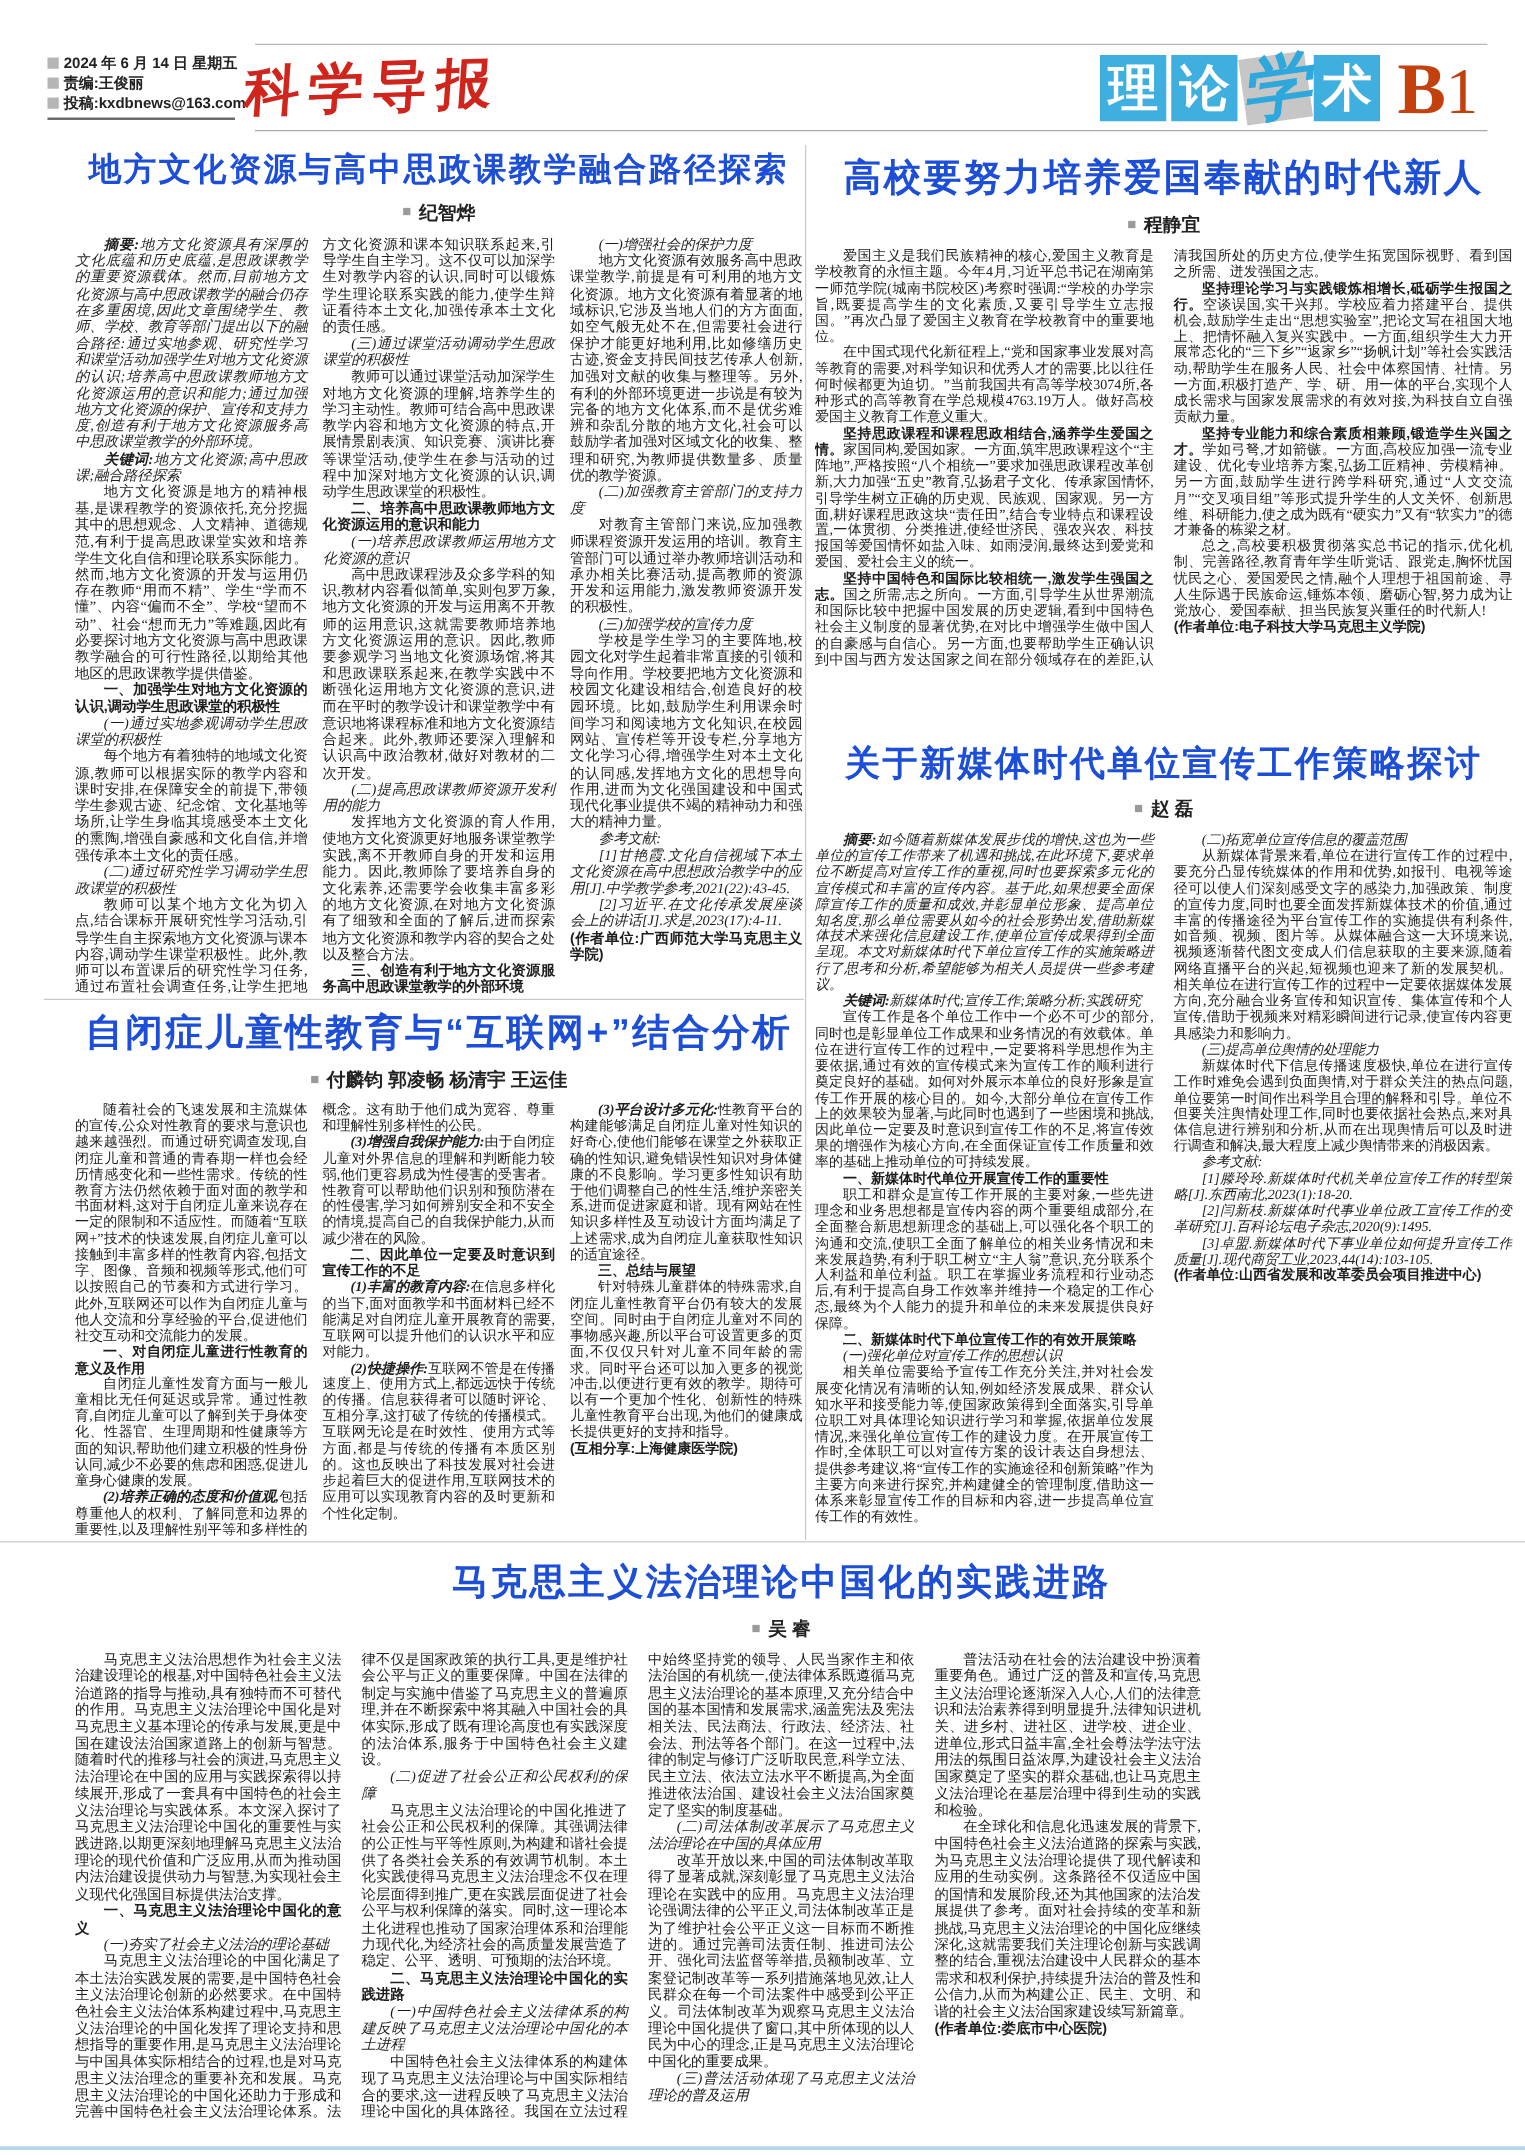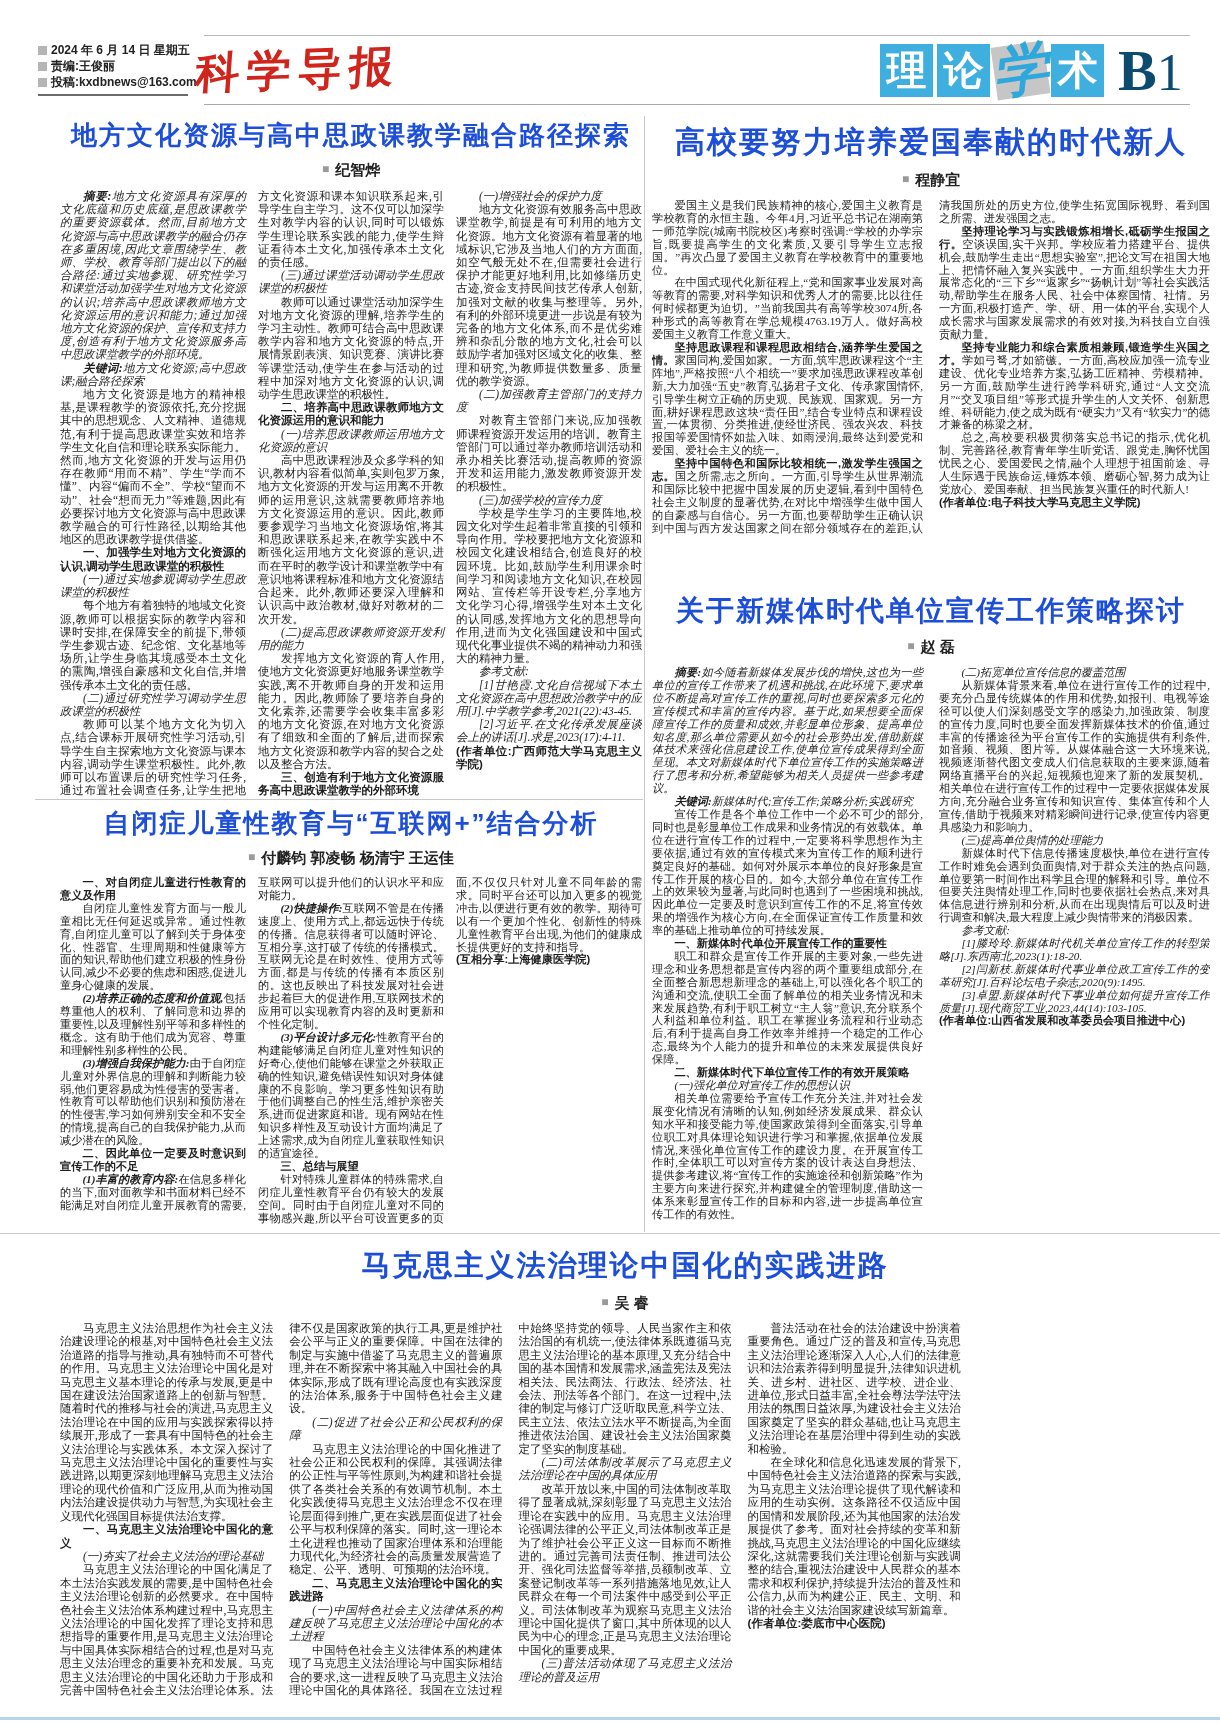--- a/index.html
+++ b/index.html
@@ -13,21 +13,21 @@
              font-size:12px;font-weight:bold;line-height:16px;color:#222;padding-bottom:4px;border-bottom:2px solid #6b6b6b;}
   .hl-row{white-space:nowrap;}
   .sq{display:inline-block;width:9px;height:9px;background:#b5b5b5;margin-right:4px;vertical-align:middle;}
   #masthead{position:absolute;left:196px;top:40px;width:240px;font-size:44px;font-weight:bold;
             color:#d0251c;letter-spacing:7px;transform:skewX(-6deg) rotate(-2deg);font-family:"DejaVu Serif",serif;}
   #section-tag{position:absolute;left:880px;top:42px;height:56px;display:flex;align-items:center;}
   .tag-box{width:53px;height:53px;margin-right:4px;display:flex;align-items:center;justify-content:center;
            font-family:"Liberation Sans",sans-serif;font-weight:bold;font-size:40px;color:#fff;background:#3fafdf;}
   .tag-box.gray{background:#c6c6c6;color:#2ea8dc;font-family:"DejaVu Serif",serif;font-style:italic;
                 font-size:56px;transform:rotate(-8deg);overflow:visible;}
-  #page-no{margin-left:10px;font-family:"Liberation Serif",serif;color:#0c4a6e;}
+  #page-no{margin-left:10px;font-family:"Liberation Serif",serif;color:#c2410c;}
   #page-no .b{font-size:58px;font-weight:bold;}
   #page-no .n{font-size:52px;font-weight:400;}
   
   .vline{position:absolute;width:1px;background:#c9c9c9;}
   #vdiv{left:644px;top:116px;height:1116px;}
   #hdiv1{left:35px;top:799px;width:608px;background:#c9c9c9;}
   #hdiv2{left:0px;top:1233px;width:1220px;background:#c9c9c9;}
   #footer-rule{position:absolute;left:0;top:1717px;width:1220px;height:3px;background:#b5d6e8;}
   
   .article{position:absolute;}
@@ -57,21 +57,21 @@
                     font-size:11.5px;line-height:13.2px;}
   #art-a2{left:652px;top:122px;width:558px;}
   #art-a2 .art-title{font-size:30px;}
   #art-a2 .art-body{margin-top:9px;height:358px;column-count:2;column-gap:16px;
                     font-size:11.2px;line-height:12.9px;}
   #art-a3{left:652px;top:592px;width:558px;}
   #art-a3 .art-title{font-size:28px;}
   #art-a3 .art-body{margin-top:9px;height:566px;column-count:2;column-gap:16px;
                     font-size:11.2px;line-height:12.9px;}
   #art-a4{left:60px;top:806px;width:582px;}
-  #art-a4 .art-title{font-size:26px;}
+  #art-a4 .art-title{font-size:30px;}
   #art-a4 .art-body{margin-top:8px;height:352px;column-count:3;column-gap:12px;
                     font-size:11.2px;line-height:12.9px;}
   #art-a5{left:60px;top:1246px;width:1130px;}
   #art-a5 .art-title{font-size:29px;}
   #art-a5 .art-body{margin-top:9px;height:382px;column-count:5;column-gap:16px;
                     font-size:11.5px;line-height:13.4px;}
 </style>
 </head>
 <body>
 
@@ -170,20 +170,21 @@
         <p class="t-ref">[2]闫新枝.新媒体时代事业单位政工宣传工作的变革研究[J].百科论坛电子杂志,2020(9):1495.</p>
         <p class="t-ref">[3]卓盟.新媒体时代下事业单位如何提升宣传工作质量[J].现代商贸工业,2023,44(14):103-105.</p>
         <p class="t-attrib">(作者单位:山西省发展和改革委员会项目推进中心)</p>
       </div>
   </section>
 
   <section class="article" id="art-a4">
     <h2 class="art-title">自闭症儿童性教育与“互联网+”结合分析</h2>
     <div class="byline"><span class="bmk">■</span><span>付麟钧  郭凌畅  杨清宇  王运佳</span></div>
     <div class="art-body">
+        <p class="t-p">随着社会的飞速发展和主流媒体的宣传,公众对性教育的要求与意识也越来越强烈。而通过研究调查发现,自闭症儿童和普通的青春期一样也会经历情感变化和一些性需求。传统的性教育方法仍然依赖于面对面的教学和书面材料,这对于自闭症儿童来说存在一定的限制和不适应性。而随着“互联网+”技术的快速发展,自闭症儿童可以接触到丰富多样的性教育内容,包括文字、图像、音频和视频等形式,他们可以按照自己的节奏和方式进行学习。此外,互联网还可以作为自闭症儿童与他人交流和分享经验的平台,促进他们社交互动和交流能力的发展。</p>
         <p class="t-h">一、对自闭症儿童进行性教育的意义及作用</p>
         <p class="t-p">自闭症儿童性发育方面与一般儿童相比无任何延迟或异常。通过性教育,自闭症儿童可以了解到关于身体变化、性器官、生理周期和性健康等方面的知识,帮助他们建立积极的性身份认同,减少不必要的焦虑和困惑,促进儿童身心健康的发展。</p>
         <p class="t-li"><span class="lead">(2)培养正确的态度和价值观,</span>包括尊重他人的权利、了解同意和边界的重要性,以及理解性别平等和多样性的概念。这有助于他们成为宽容、尊重和理解性别多样性的公民。</p>
         <p class="t-li"><span class="lead">(3)增强自我保护能力:</span>由于自闭症儿童对外界信息的理解和判断能力较弱,他们更容易成为性侵害的受害者。性教育可以帮助他们识别和预防潜在的性侵害,学习如何辨别安全和不安全的情境,提高自己的自我保护能力,从而减少潜在的风险。</p>
         <p class="t-h">二、因此单位一定要及时意识到宣传工作的不足</p>
         <p class="t-li"><span class="lead">(1)丰富的教育内容:</span>在信息多样化的当下,面对面教学和书面材料已经不能满足对自闭症儿童开展教育的需要,互联网可以提升他们的认识水平和应对能力。</p>
         <p class="t-li"><span class="lead">(2)快捷操作:</span>互联网不管是在传播速度上、使用方式上,都远远快于传统的传播。信息获得者可以随时评论、互相分享,这打破了传统的传播模式。互联网无论是在时效性、使用方式等方面,都是与传统的传播有本质区别的。这也反映出了科技发展对社会进步起着巨大的促进作用,互联网技术的应用可以实现教育内容的及时更新和个性化定制。</p>
         <p class="t-li"><span class="lead">(3)平台设计多元化:</span>性教育平台的构建能够满足自闭症儿童对性知识的好奇心,使他们能够在课堂之外获取正确的性知识,避免错误性知识对身体健康的不良影响。学习更多性知识有助于他们调整自己的性生活,维护亲密关系,进而促进家庭和谐。现有网站在性知识多样性及互动设计方面均满足了上述需求,成为自闭症儿童获取性知识的适宜途径。</p>
         <p class="t-h">三、总结与展望</p>
         <p class="t-p">针对特殊儿童群体的特殊需求,自闭症儿童性教育平台仍有较大的发展空间。同时由于自闭症儿童对不同的事物感兴趣,所以平台可设置更多的页面,不仅仅只针对儿童不同年龄的需求。同时平台还可以加入更多的视觉冲击,以便进行更有效的教学。期待可以有一个更加个性化、创新性的特殊儿童性教育平台出现,为他们的健康成长提供更好的支持和指导。</p>

